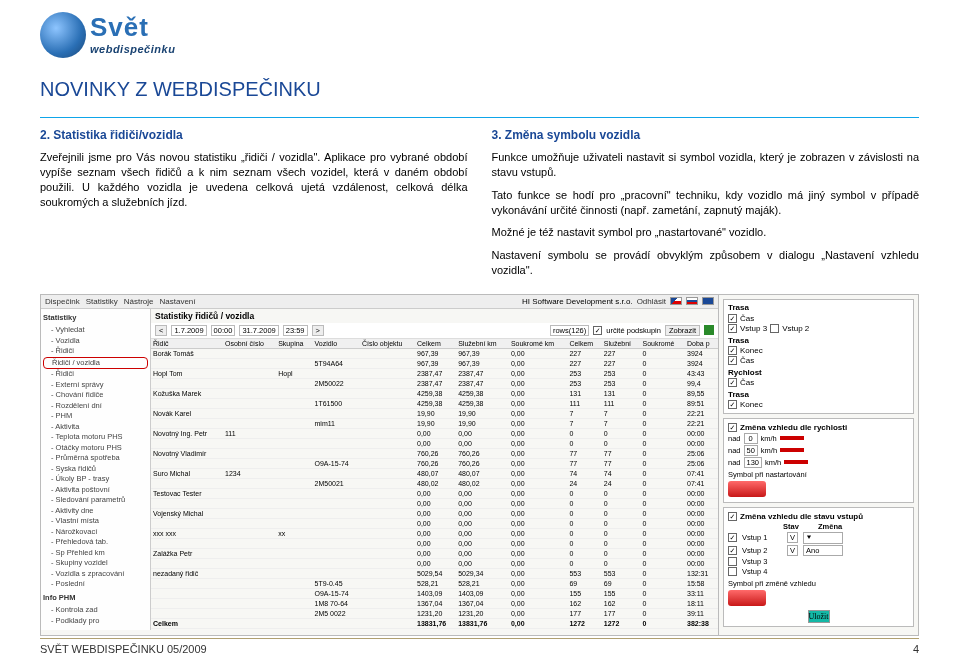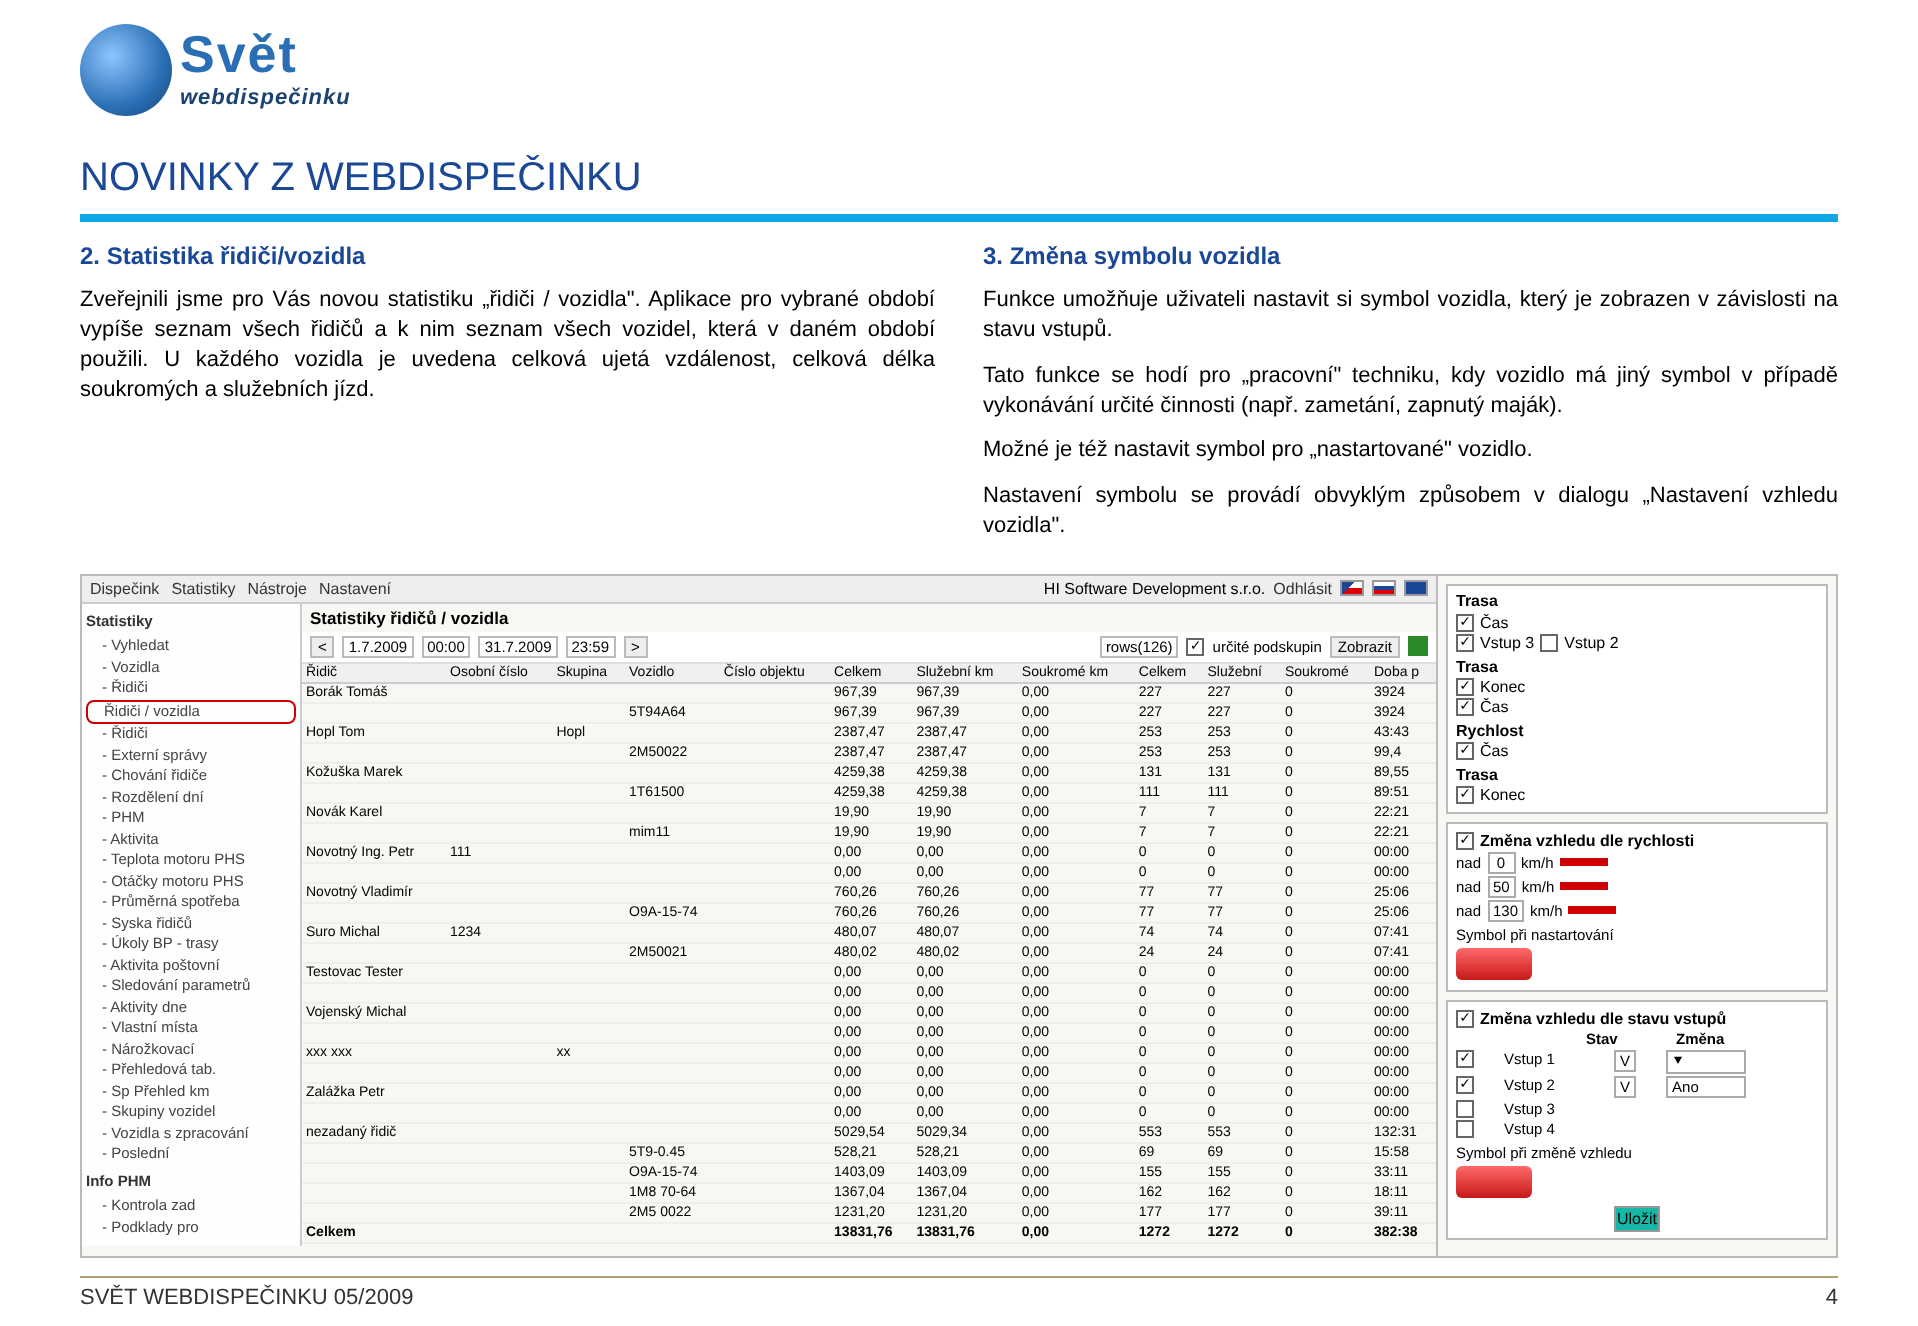--- a/index.html
+++ b/index.html
@@ -37,22 +37,22 @@
   .svet-sub { font-size: 11px; letter-spacing: 0.5px; color: #1a4372; font-weight: bold; font-style: italic; }
   .logo-hi { text-align: right; }
   .hi-main { font-size: 18px; color: #333; font-style: italic; }
   .hi-main .hi { color: #2a6fb5; font-weight: bold; }
   .hi-sub { font-size: 11px; color: #2a6fb5; letter-spacing: 1px; }
   h1.title {
     color: #1a4896;
     font-size: 20px;
     font-weight: normal;
     margin: 6px 0 4px 0;
-    border-bottom: 4px solid #0ea5e9;
-    padding-bottom: 6px;
+    border-bottom: 1px solid #0ea5e9;
+    padding-bottom: 16px;
   }
   .cols {
     display: flex;
     gap: 24px;
     margin-top: 10px;
   }
   .col { flex: 1; }
   .sect-head {
     color: #1a4896;
     font-size: 12px;
@@ -145,24 +145,24 @@
   .chk { width: 9px; height: 9px; border: 1px solid #666; display: inline-block; font-size: 7px; line-height: 7px; text-align: center; }
   .car-row { display: flex; align-items: center; gap: 4px; margin: 2px 0; }
   .car {
     width: 38px; height: 16px; border-radius: 3px;
     background: linear-gradient(#ff6a6a, #c81818);
     position: relative;
   }
   .change-row { display: flex; align-items: center; gap: 3px; font-size: 7.5px; margin: 1px 0; }
   .change-row .val { border: 1px solid #aaa; padding: 0 2px; min-width: 14px; text-align: center; }
   .sel-box { border: 1px solid #aaa; font-size: 7.5px; padding: 0 2px; }
-  .vstup-row { display: flex; align-items: flex-start; gap: 15px; font-size: 7.5px; margin: 1px 0; }
+  .vstup-row { display: flex; align-items: center; gap: 5px; font-size: 7.5px; margin: 1px 0; }
   .btn-uloz {
     display: inline-block; border: 1px solid #999; background: #14b8a6;
-    padding: 1px 0; font-size: 8px; margin-top: 2px;
+    padding: 1px 0; font-size: 8px; margin-top: 2px; font-family: Liberation Serif, serif;
   }
   .footer {
     position: absolute;
     bottom: 8px;
     left: 40px; right: 40px;
     border-top: 1px solid #b0a070;
     padding-top: 4px;
     display: flex;
     justify-content: space-between;
     font-size: 11px;

